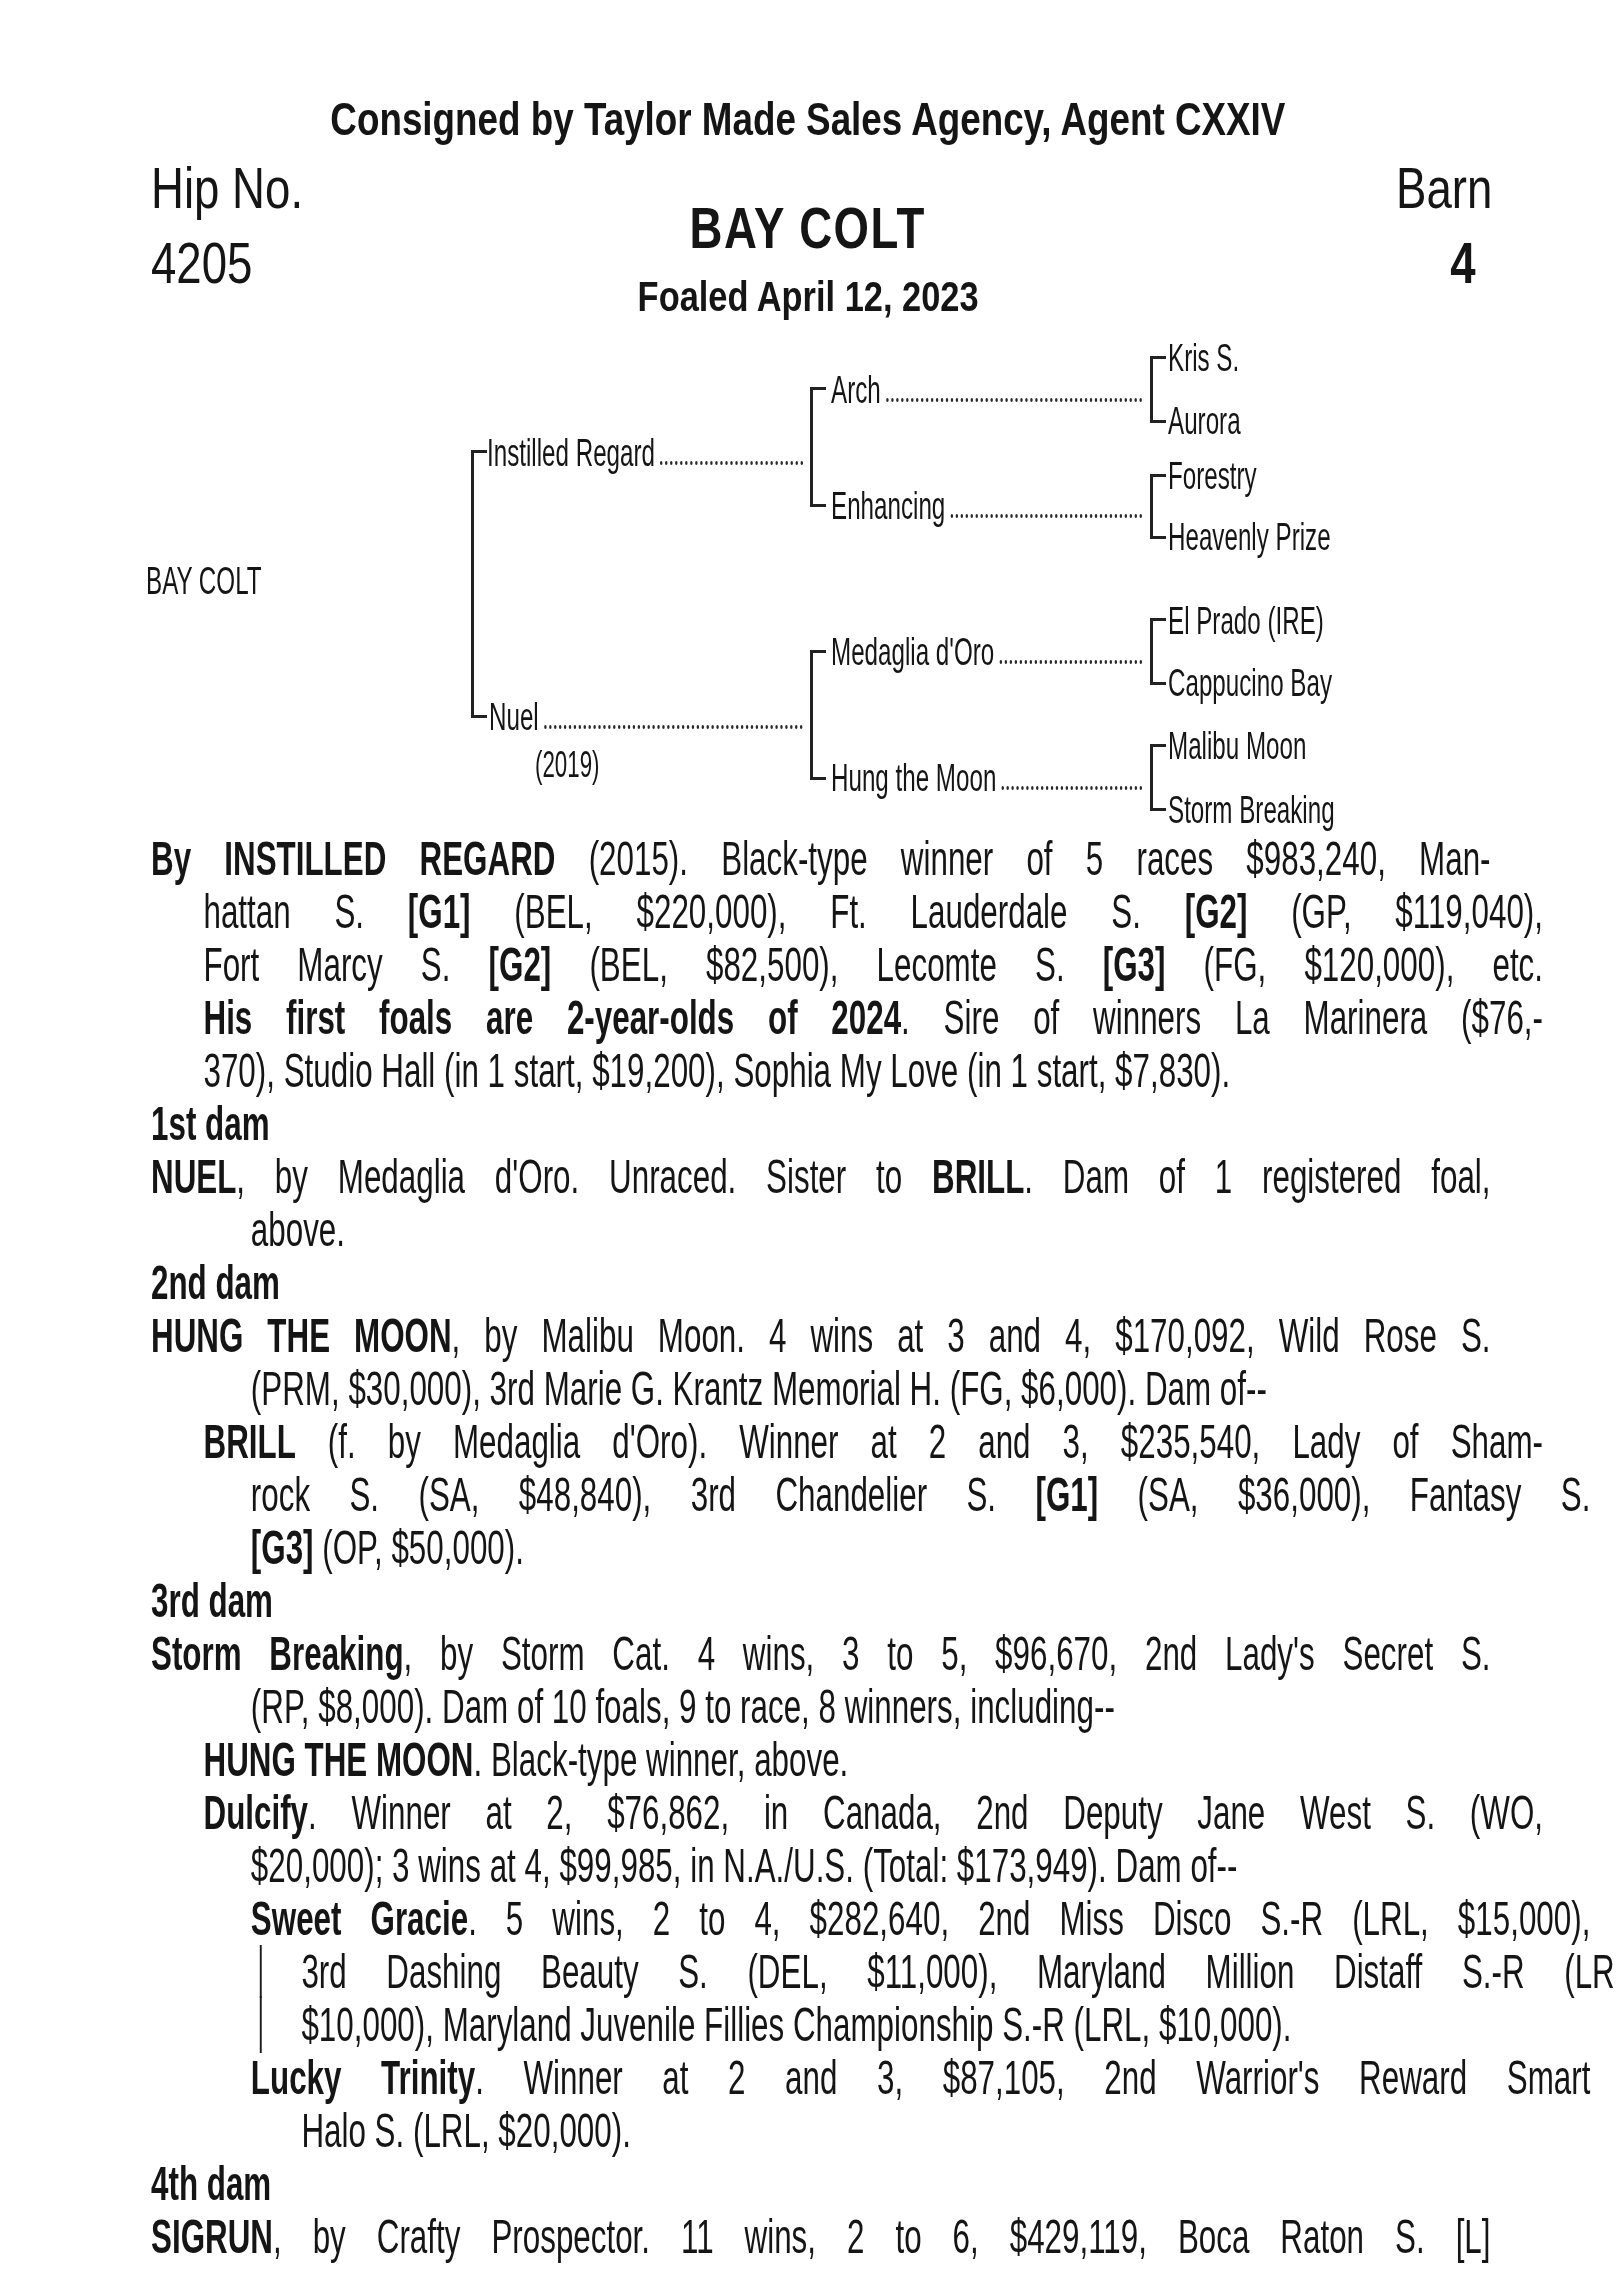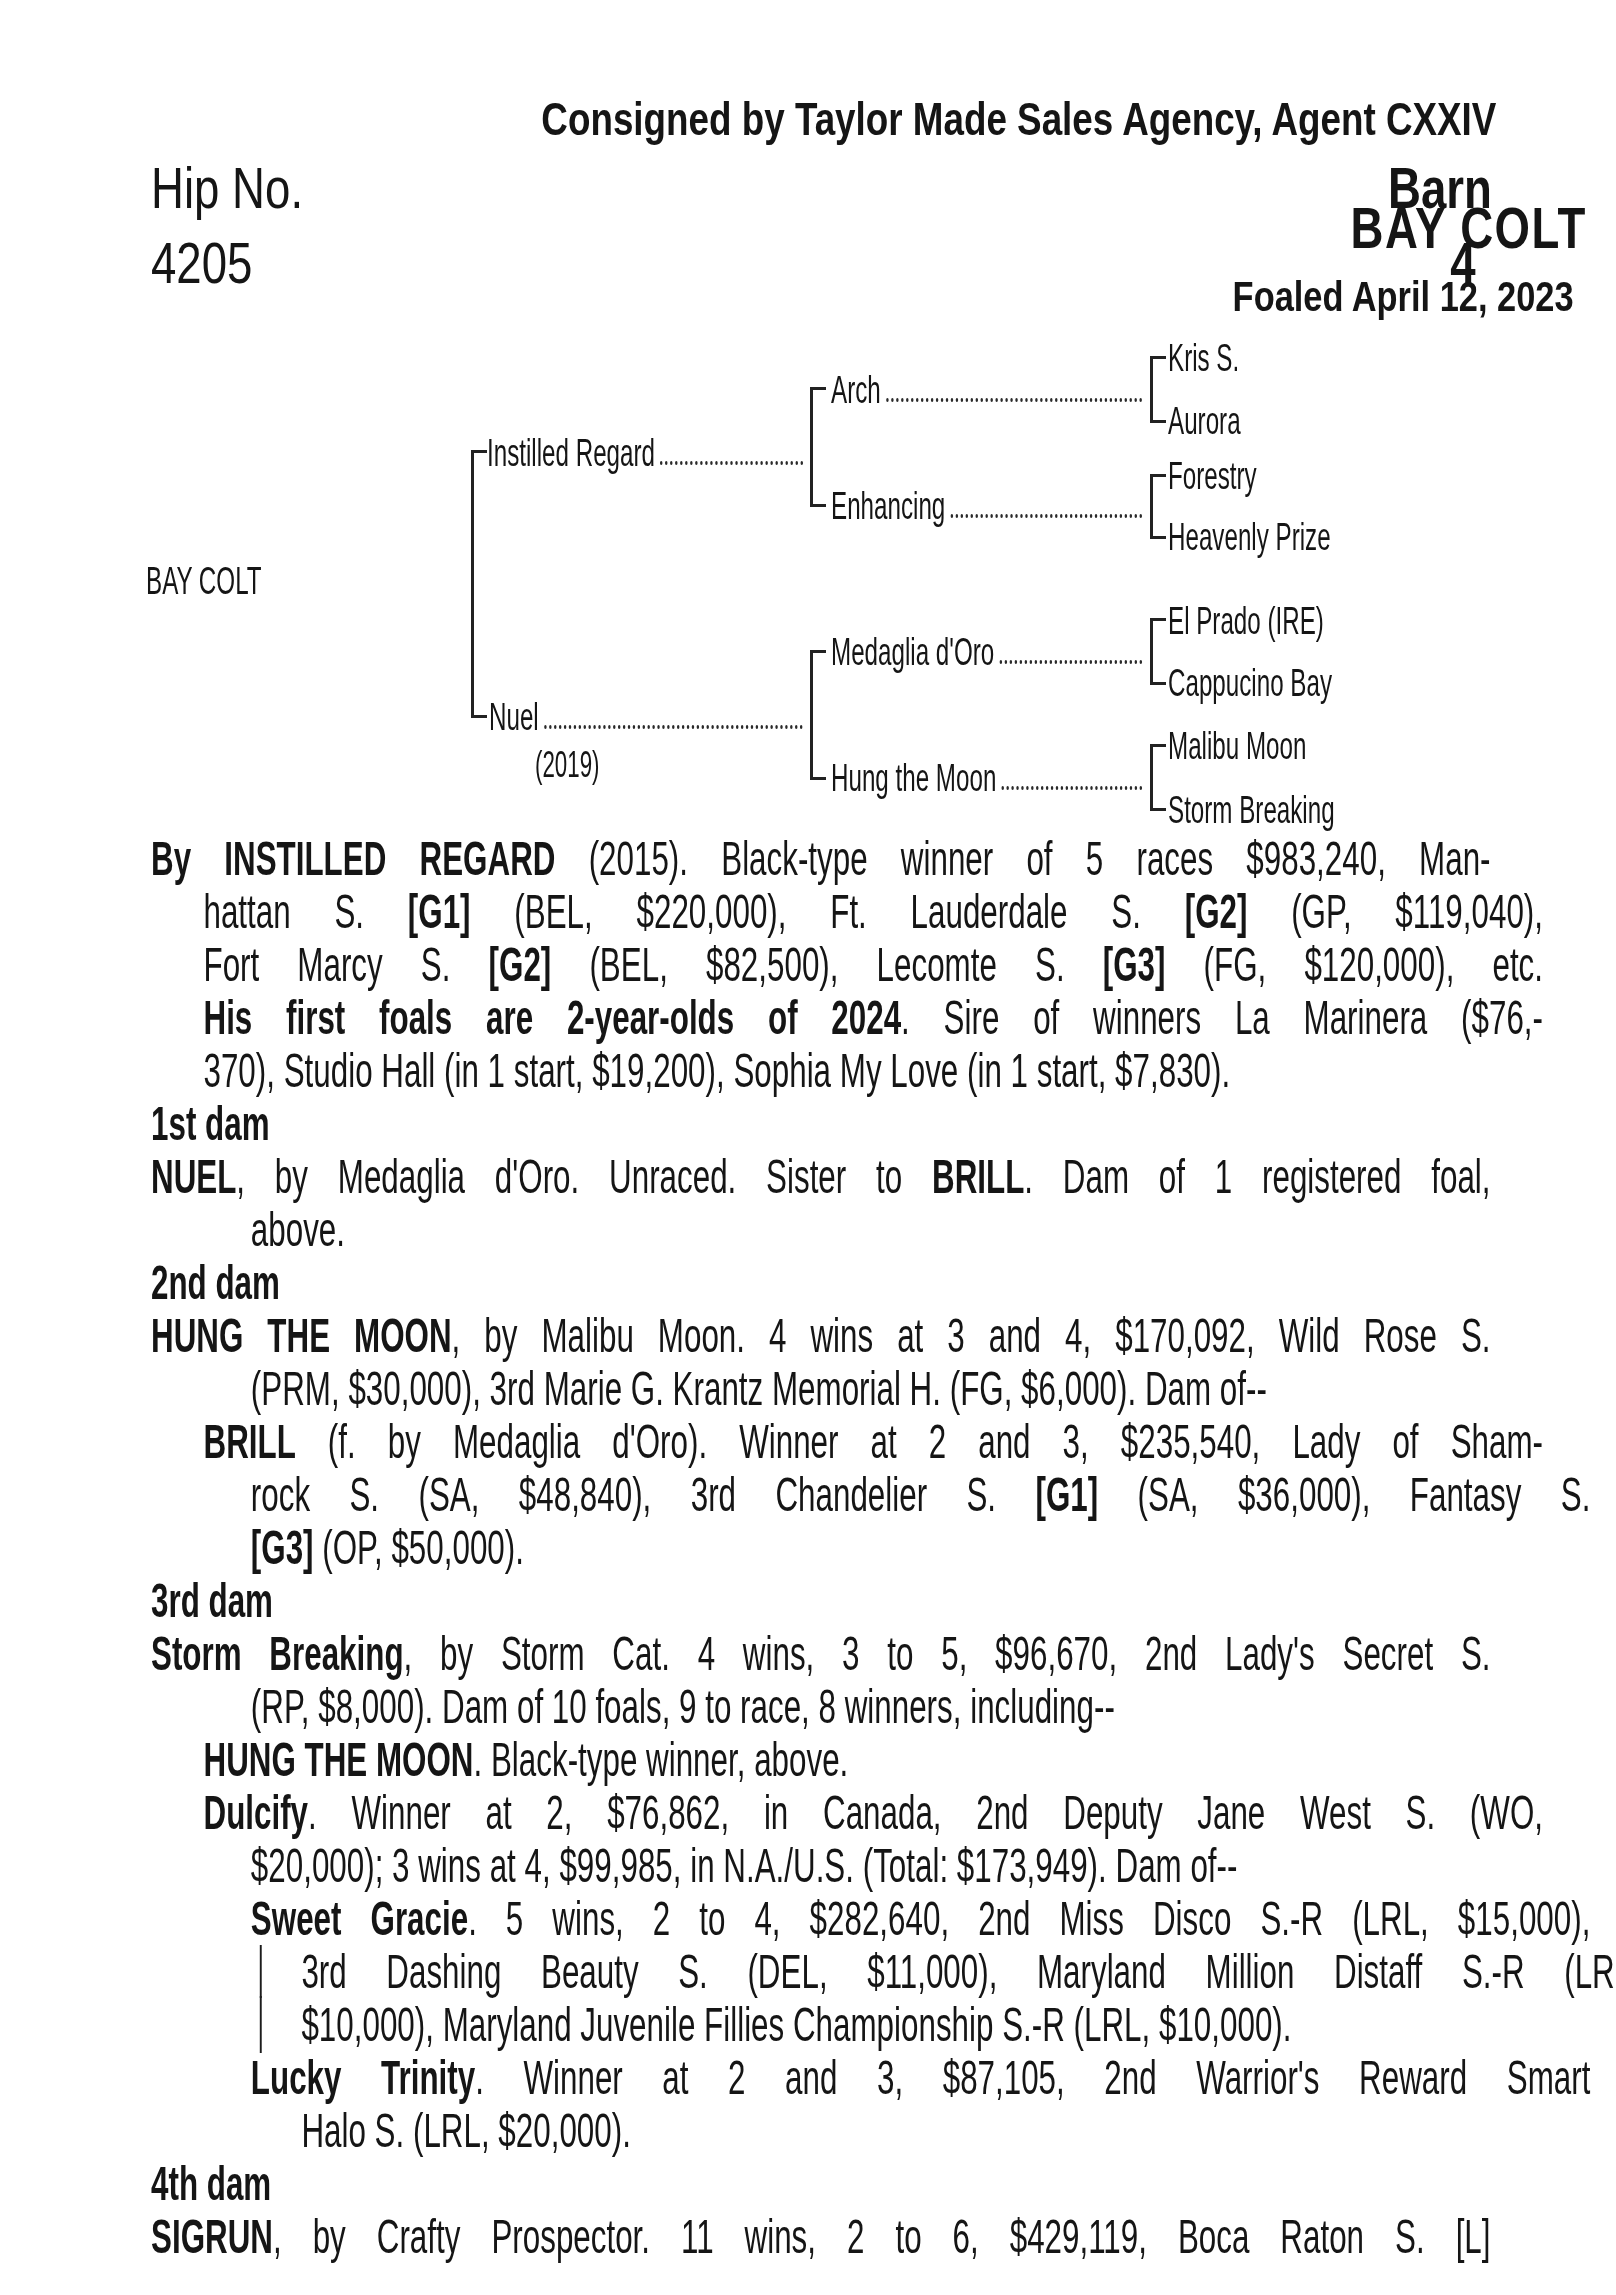--- a/index.html
+++ b/index.html
@@ -1,19 +1,19 @@
 <!DOCTYPE html>
 <html style="font-size:7.3px"><head>
 <meta charset="utf-8">
 <style>
   html,body{margin:0;padding:0;background:#888;}
   #page{position:relative;width:1616px;height:3227px;background:#ffffff;overflow:hidden;
         font-family:"Liberation Sans",sans-serif;color:#151515;}
   .abs{position:absolute;}
-  .cxc{display:block;text-align:right;}
+  .cxc{display:block;text-align:center;}
   .cxc>span{display:inline-block;transform:scaleX(0.8);transform-origin:50% 0;white-space:nowrap;}
   .hleft{transform:scaleX(0.8);transform-origin:0 0;white-space:nowrap;}
   .hright{transform:scaleX(0.8);transform-origin:100% 0;white-space:nowrap;}
   .b{font-weight:bold;}
   
   #tree .pname{position:absolute;height:41px;line-height:41px;font-size:39px;
       transform:scaleX(0.62);transform-origin:0 50%;white-space:nowrap;display:flex;align-items:center;}
   #tree .leader{flex:1 1 auto;height:0;border-bottom:4.1px dotted #2a2a2a;margin:21px 4.6px 0 8.3px;}
   #tree .bracket{position:absolute;width:15.6px;border:3.2px solid #222;border-right:none;box-sizing:border-box;}
   
@@ -28,21 +28,21 @@
 
 <div id="page">
 
   <div class="abs cxc" style="left:0;top:92px;width:1616px;font-size:46px;font-weight:bold;">
     <span>Consigned by Taylor Made Sales Agency, Agent CXXIV</span>
   </div>
 
   <div class="abs" style="left:151px;top:155px;font-size:57px;font-weight:normal;"><span class="hleft" style="display:inline-block;">Hip No.</span></div>
   <div class="abs" style="left:151px;top:230px;font-size:57px;font-weight:normal;"><span class="hleft" style="display:inline-block;">4205</span></div>
 
-  <div class="abs" style="right:124px;top:155px;font-size:57px;font-weight:bold;"><span class="hright" style="display:inline-block;">Barn</span></div>
+  <div class="abs" style="right:124px;top:155px;font-size:57px;font-weight:normal;"><span class="hright" style="display:inline-block;">Barn</span></div>
   <div class="abs" style="right:140px;top:230px;font-size:57px;font-weight:bold;"><span class="hright" style="display:inline-block;">4</span></div>
 
   <div class="abs cxc" style="left:0;top:195px;width:1616px;font-size:57px;font-weight:bold;letter-spacing:1.8px;"><span>BAY COLT</span></div>
   <div class="abs cxc" style="left:0;top:272px;width:1616px;font-size:43px;font-weight:bold;"><span>Foaled April 12, 2023</span></div>
 
   <div id="tree" class="abs" style="left:0;top:0;width:1616px;height:872px;">
       <div class="pname" style="left: 146px; top: 560px;">
         <span>BAY COLT</span>
       </div>
       <div class="pname" style="left: 487px; top: 432px; width: 515px;">

